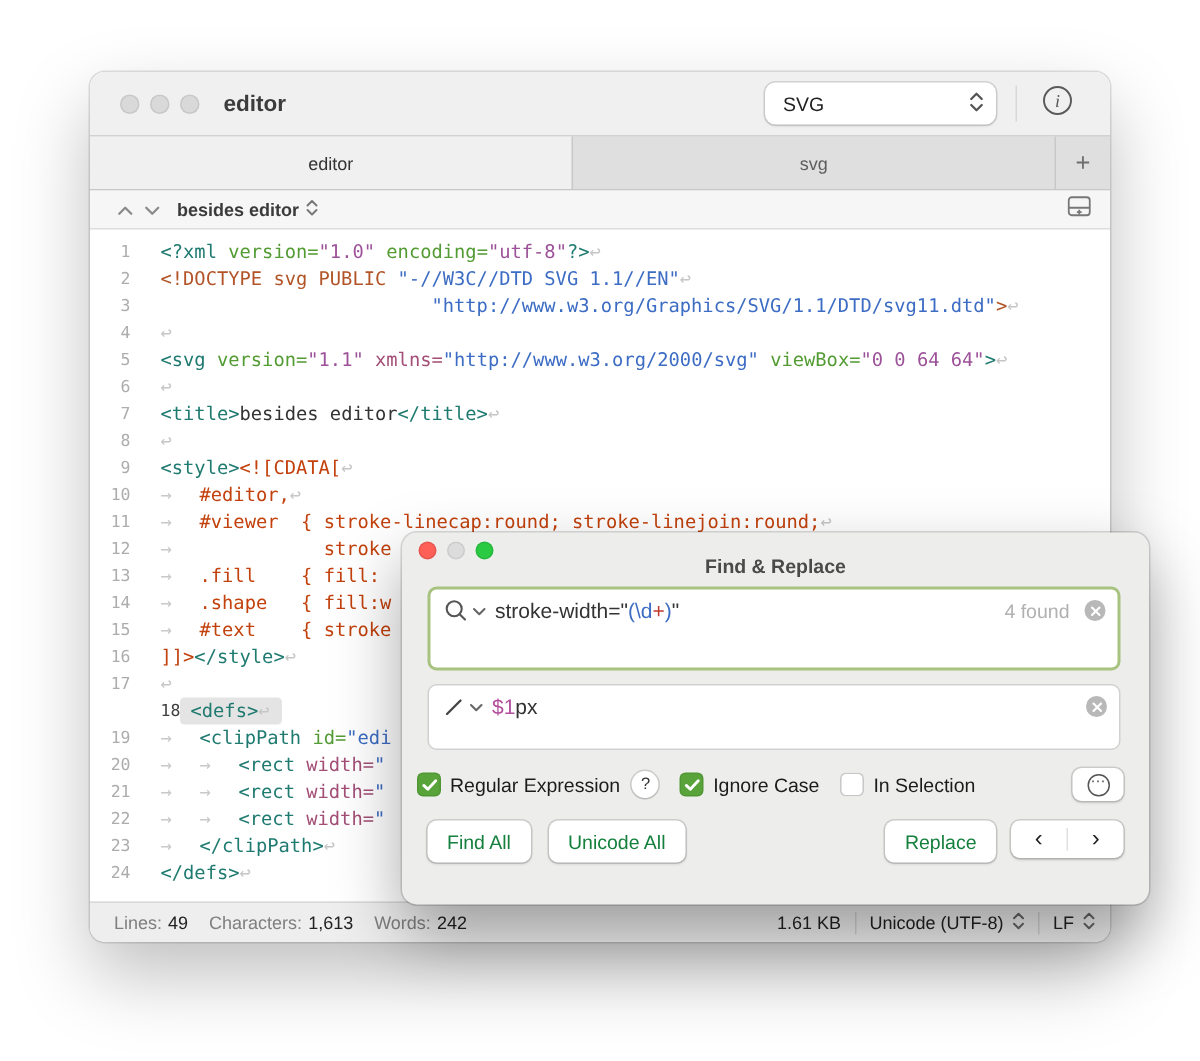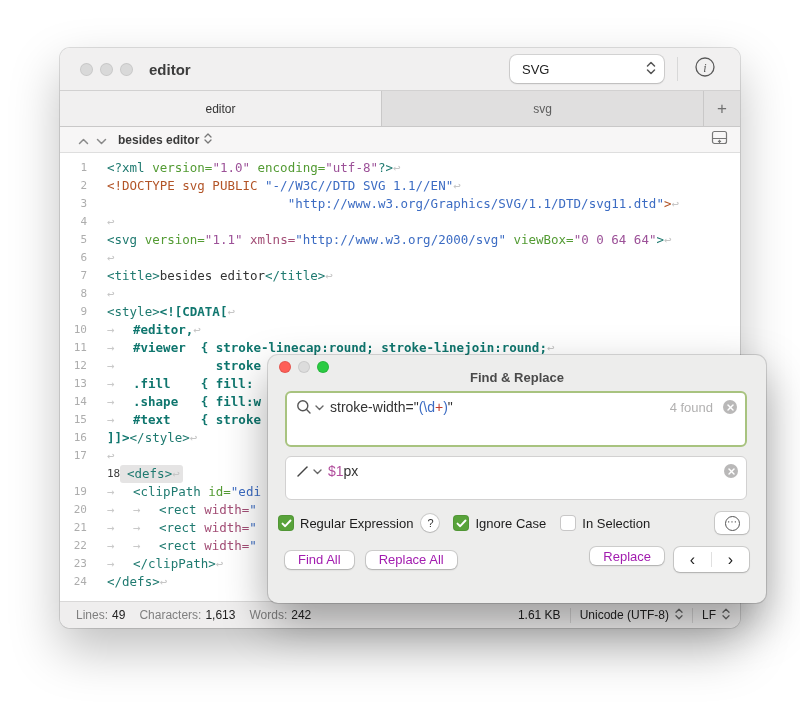--- a/index.html
+++ b/index.html
@@ -36,28 +36,28 @@
   .outline-item{margin-left:8px;display:flex;align-items:center;gap:5px;font-size:12px;font-weight:bold;color:#3a3a3a;}
   .navbar .spacer{flex:1;}
 
   .editor{position:absolute;top:106px;bottom:27px;left:0;right:0;background:#fff;overflow:hidden;
           font-family:"DejaVu Sans Mono",monospace;font-size:12.5px;line-height:18px;padding-top:5px;}
   .code-line{display:flex;height:18px;white-space:pre;}
   .line-num{width:40px;flex:0 0 40px;text-align:right;padding-right:13px;color:#adadad;
             font-size:11px;line-height:18px;}
   .line-num.cur{color:#3f3f3f;padding-left:47px;}
   .line-body{padding-left:7px;}
-  .line-body.hl{background:#e5e4e4;border-radius:3px;padding-right:3px;}
+  .line-body.hl{background:#e5e4e4;border-radius:3px;padding-right:8px;}
   .tk-tag{color:#1f7a70;}
   .tk-ag{color:#539b33;}
   .tk-ar{color:#a34e76;}
   .tk-vl{color:#9c5198;}
   .tk-st{color:#3c6cc3;}
   .tk-dt{color:#b25427;}
-  .tk-cs{color:#0f766e;font-weight:bold;}
+  .tk-cs{color:#c2410c;}
   .tk-pl{color:#333;}
   .tk-in{color:#c6c6c6;}
   .tk-tb{color:#c9c9c9;display:inline-block;width:26px;}
 
   .statusbar{position:absolute;left:0;right:0;bottom:0;height:27px;background:#efeeee;border-top:1px solid #d9d8d8;
     display:flex;align-items:center;font-size:12px;color:#222;padding:0 10px 0 16px;}
   .st-left{display:flex;gap:14px;}
   .st-item .lbl{color:#7f7f7f;margin-right:4px;}
   .st-right{margin-left:auto;display:flex;align-items:center;gap:9px;justify-content:flex-end;}
   .st-div{width:1px;height:15px;background:#d2d1d1;}
@@ -91,21 +91,21 @@
   .cbox.on{background:#58a33a;box-shadow:inset 0 0 0 1px rgba(0,0,0,.08);}
   .cbox.off{background:#fff;box-shadow:inset 0 0 0 1px #c8c7c7;}
   .help-btn{width:18px;height:18px;border-radius:50%;background:#fff;box-shadow:0 0 0 1px rgba(0,0,0,.14),0 1px 1px rgba(0,0,0,.1);
     display:flex;align-items:center;justify-content:center;font-size:11px;color:#333;margin-right:14px;margin-left:-6px;}
   .adv-btn{margin-left:auto;width:34px;height:22px;border-radius:6px;background:#fff;
     box-shadow:0 0 0 1px rgba(0,0,0,.13),0 1px 2px rgba(0,0,0,.12);display:flex;align-items:center;justify-content:center;}
   .adv-circle{width:15px;height:15px;border:1.3px solid #555;border-radius:50%;display:flex;align-items:center;justify-content:center;
     font-size:10px;color:#555;line-height:1;padding-bottom:2px;}
 
   .btn-row{position:absolute;left:17px;right:17px;top:192px;display:flex;align-items:center;gap:12px;}
-  .btn{height:18px;padding:0 13px;border-radius:6px;background:#fff;font-size:13px;color:#a21caf;
+  .btn{height:28px;padding:0 13px;border-radius:6px;background:#fff;font-size:13px;color:#15803d;
     display:flex;align-items:center;box-shadow:0 0 0 1px rgba(0,0,0,.13),0 1px 2px rgba(0,0,0,.16);}
   .btn-row .right{margin-left:auto;display:flex;gap:10px;}
   .segmented{height:25px;border-radius:6px;background:#fff;display:flex;align-items:center;
     box-shadow:0 0 0 1px rgba(0,0,0,.13),0 1px 2px rgba(0,0,0,.16);}
   .seg{width:37px;text-align:center;font-size:16px;color:#222;line-height:23px;}
   .seg-div{width:1px;height:15px;background:#e0e0e0;}
 </style>
 </head>
 <body>
 
@@ -330,21 +330,21 @@
           <span class="cbox off"></span>
           <span>In Selection</span>
         </div>
         <div class="adv-btn">
         <span class="adv-circle">⋯</span>
       </div>
     </div>
 
     <div class="btn-row">
       <div class="btn">Find All</div>
-      <div class="btn">Replace All</div>
+      <div class="btn">Unicode All</div>
       <div class="right">
         <div class="btn">Replace</div>
         <div class="segmented">
           <div class="seg">‹</div>
           <div class="seg-div"></div>
           <div class="seg">›</div>
         </div>
       </div>
     </div>
   </div>

